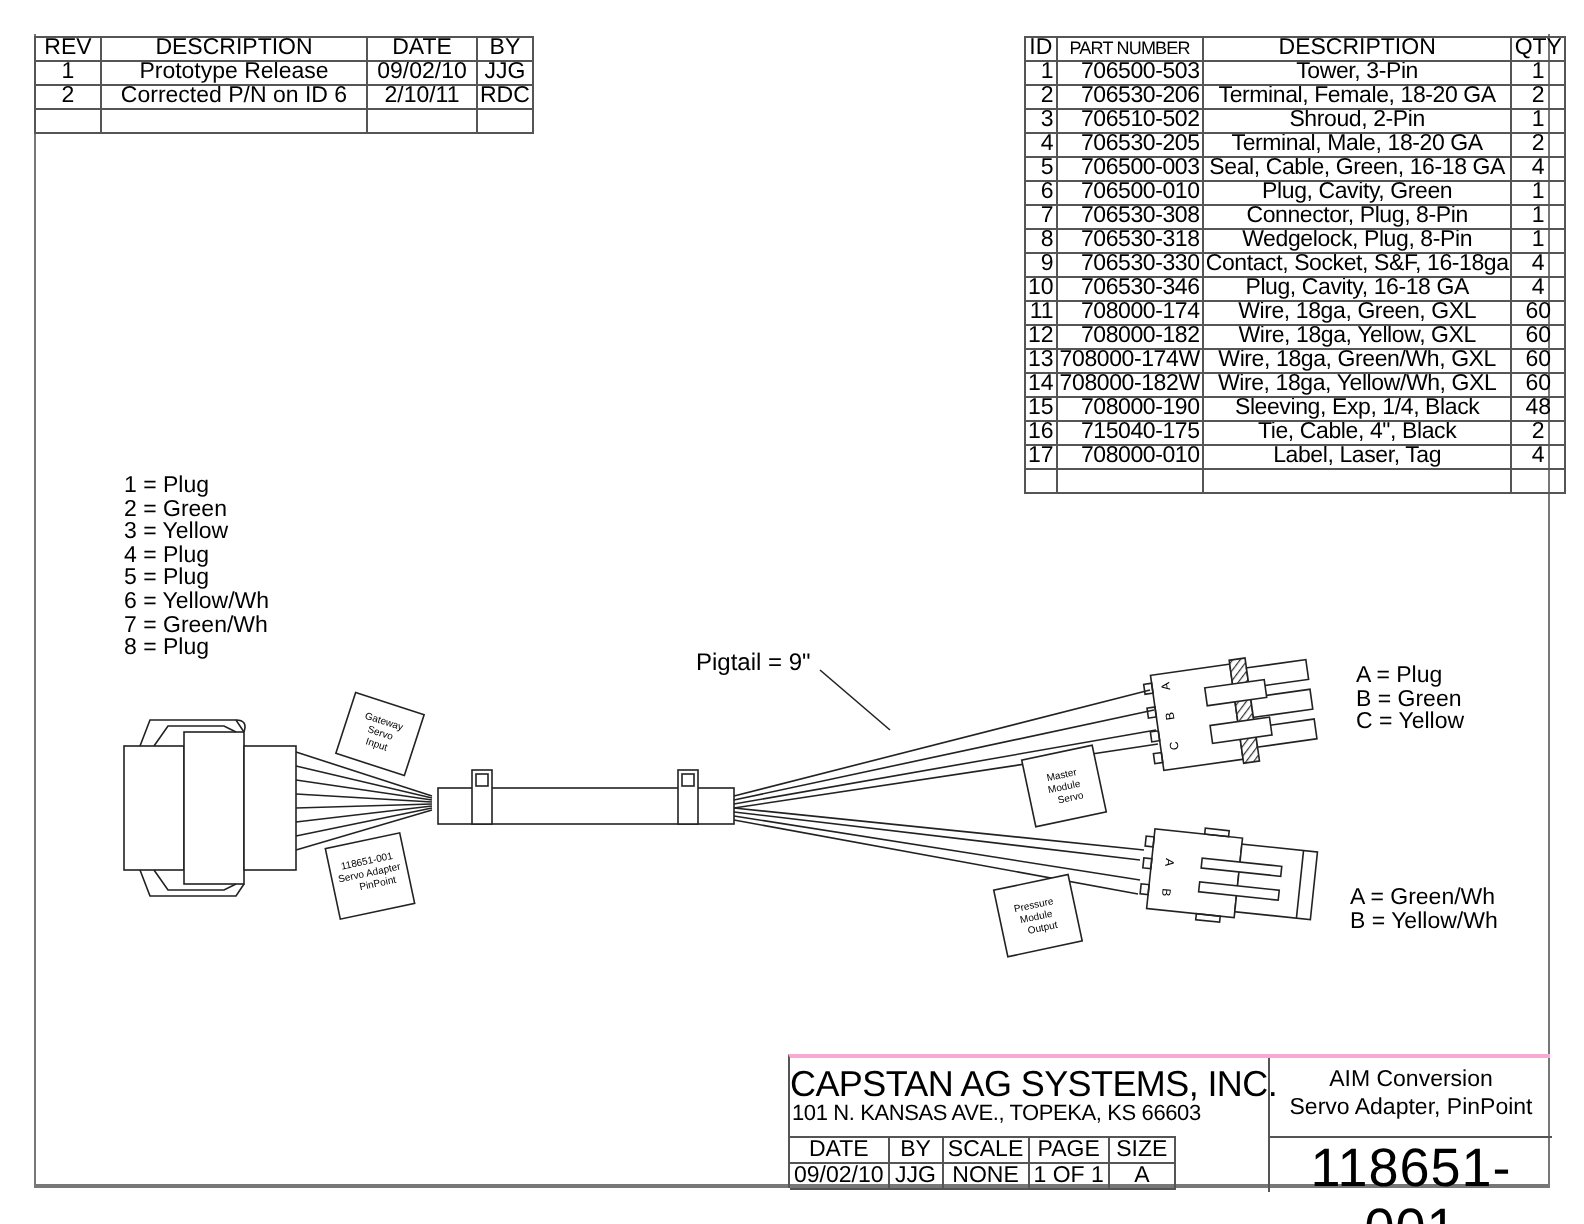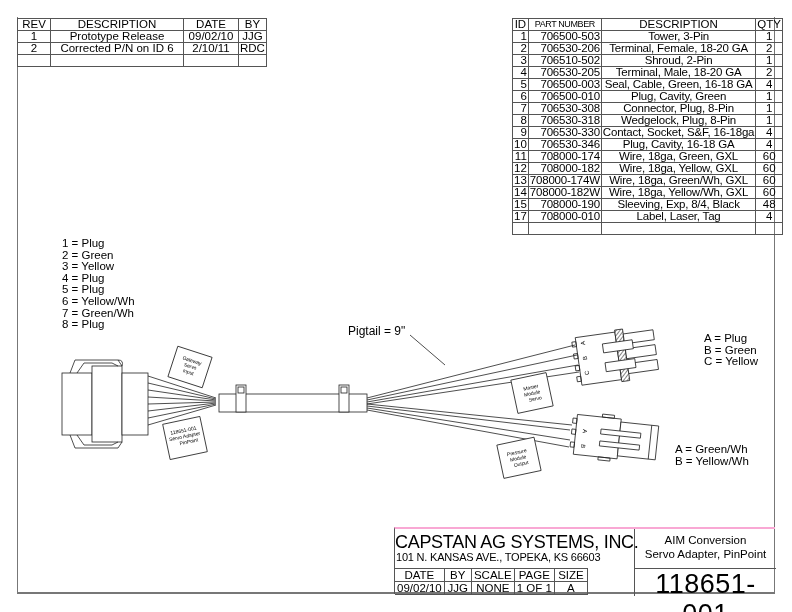--- a/index.html
+++ b/index.html
@@ -13,21 +13,21 @@
   #rev-table td, #rev-table th { text-align:center; }
   #bom-table { left:512px; top:18px; font-size:11.5px; }
   #bom-table td.id { text-align:right; padding-right:1px; }
   #bom-table td.pn { text-align:right; letter-spacing:-0.2px; }
   #bom-table td.desc { text-align:center; letter-spacing:-0.2px; }
   #bom-table td.qty { text-align:center; }
   #bom-table th.pnh { font-size:9px; letter-spacing:-0.4px; }
   .legend { position:absolute; font-size:11.5px; line-height:11.6px; }
   .legend div { white-space:nowrap; }
   #pin-legend { left:62px; top:238px; }
-  #conn-a-legend { left:704px; top:333px; }
+  #conn-a-legend { left:678px; top:333px; }
   #conn-b-legend { left:675px; top:444px; }
   #pigtail-label { position:absolute; left:348px; top:324px; font-size:12px; }
   svg#drawing { position:absolute; left:0; top:0; }
   .title-block { position:absolute; left:394px; top:527px; width:381px; height:67px;
                  border-top:2px solid #f9a8d4; border-left:1px solid #555; box-sizing:border-box; }
   .tb-company { position:absolute; left:0; top:3px; font-size:18px; letter-spacing:-0.3px; white-space:nowrap; }
   .tb-address { position:absolute; left:1px; top:22px; font-size:11px; white-space:nowrap; letter-spacing:-0.2px; }
   .tb-desc { position:absolute; left:239px; top:0; width:142px; height:39px; border-left:1px solid #555; box-sizing:border-box; text-align:center; font-size:11.5px; line-height:14px; padding-top:4px; }
   table.tb-grid { position:absolute; left:0; top:39px; border-collapse:collapse; font-size:11.5px; line-height:12px; }
   table.tb-grid td { border:1px solid #555; text-align:center; padding:0 2px; height:12px; white-space:nowrap; }
@@ -160,22 +160,28 @@
       </tr>
       <tr>
         <td class="id">14</td>
         <td class="pn">708000-182W</td>
         <td class="desc">Wire, 18ga, Yellow/Wh, GXL</td>
         <td class="qty">60</td>
       </tr>
       <tr>
         <td class="id">15</td>
         <td class="pn">708000-190</td>
-        <td class="desc">Sleeving, Exp, 8/4, Black</td>
+        <td class="desc">Sleeving, Exp, 1/4, Black</td>
         <td class="qty">48</td>
+      </tr>
+      <tr>
+        <td class="id">16</td>
+        <td class="pn">715040-175</td>
+        <td class="desc">Tie, Cable, 4", Black</td>
+        <td class="qty">2</td>
       </tr>
       <tr>
         <td class="id">17</td>
         <td class="pn">708000-010</td>
         <td class="desc">Label, Laser, Tag</td>
         <td class="qty">4</td>
       </tr>
       <tr>
         <td class="id">&nbsp;</td>
         <td class="pn">&nbsp;</td>

